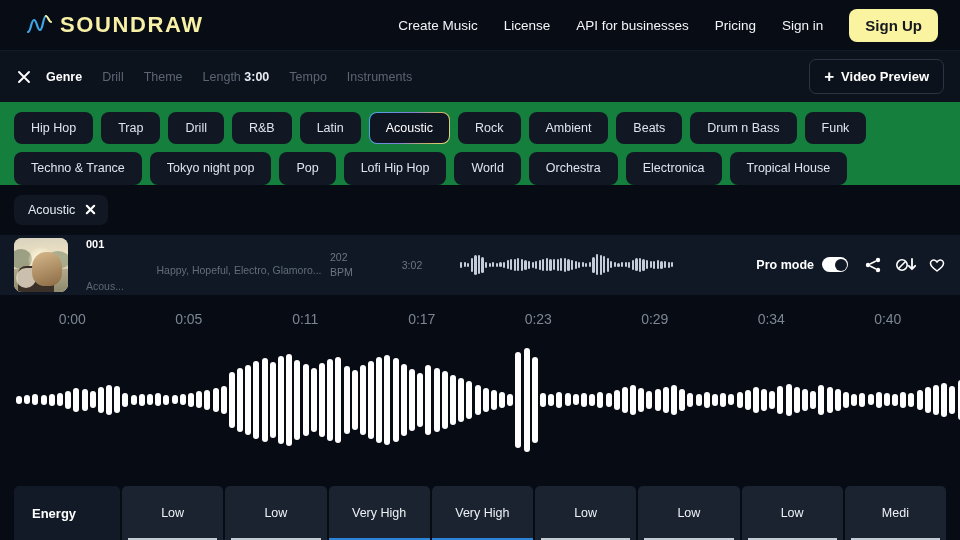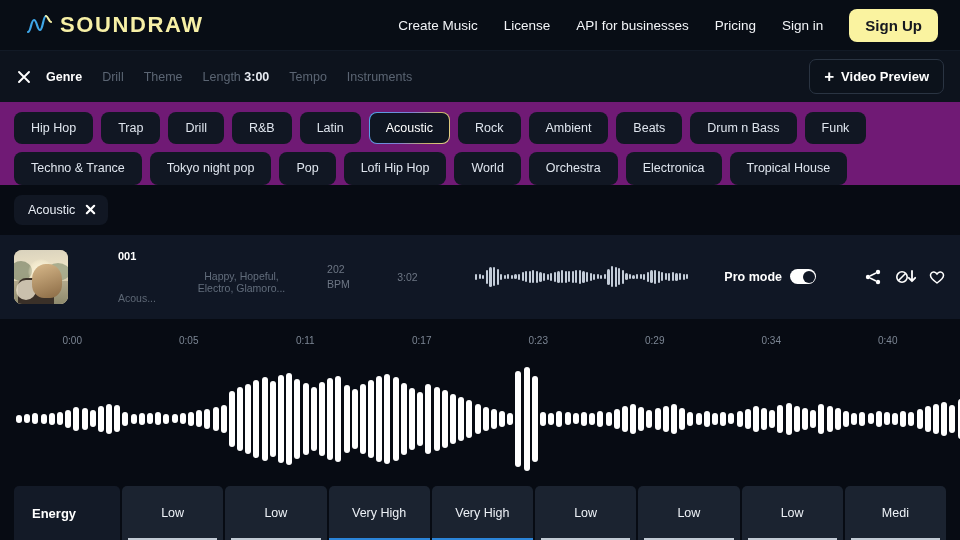--- a/index.html
+++ b/index.html
@@ -45,21 +45,21 @@
   .filter-tab .len-val { color: #e8ecf2; font-weight: bold; }
   .video-preview {
     margin-left: auto; display: flex; align-items: center; gap: 7px;
     border: 1px solid #2a3442; border-radius: 7px; padding: 8px 14px;
     background: #0c121b; cursor: pointer;
   }
   .video-preview .plus { font-size: 17px; line-height: 1; font-weight: bold; color:#fff; }
   .video-preview .vp-label { font-size: 13px; font-weight: bold; color: #fff; }
 
   
-  .chips-wrap { padding: 10px 18px 0 14px; background: #701a75; }
+  .chips-wrap { padding: 10px 18px 0 14px; background: #15803d; }
   .chips-row { display: flex; gap: 8px; margin-bottom: 8px; }
   .chip {
     background: #111723; border: 1px solid transparent; border-radius: 8px;
     padding: 8px 16px; font-size: 12.5px; color: #dfe5ee; white-space: nowrap;
     cursor: pointer; line-height: 1.15;
   }
   .chip.selected {
     background: #0f1622; position: relative; color: #ffffff;
     border: 1px solid transparent;
     background-image: linear-gradient(#0f1622,#0f1622), linear-gradient(115deg,#4aa8e8 0%, #7f7fd5 45%, #c8b06a 75%, #e8d98a 100%);
@@ -68,22 +68,22 @@
   .tag-row { display: flex; gap: 8px; padding: 2px 14px 10px 14px; background: #070b13; }
   .tag {
     background: #111723; border-radius: 8px; padding: 8px 12px 8px 14px;
     font-size: 12.5px; color: #e6ebf2; display: flex; align-items: center; gap: 10px;
     cursor: pointer;
   }
   .tag .tag-x { width: 11px; height: 11px; }
 
   
   .track-row {
-    height: 84px; background: #101725;
-    display: flex; align-items: center; padding: 16px 14px; gap: 32px;
+    height: 60px; background: #101725;
+    display: flex; align-items: center; padding: 16px 14px;
   }
   .thumb {
     width: 54px; height: 54px; border-radius: 8px; flex: none; overflow: hidden;
     position: relative; background: #c9b79a;
   }
   .thumb .sky { position:absolute; inset:0; background: linear-gradient(175deg,#d9d2bd 0%,#efe4c6 40%,#cdbfa0 70%,#b8ae93 100%); }
   .thumb .sun { position:absolute; left:50%; top:18%; width:26px; height:26px; margin-left:-13px; border-radius:50%; background: radial-gradient(circle,#fff8e2 0%, rgba(255,246,214,0.35) 60%, rgba(255,246,214,0) 72%); }
   .thumb .bushL { position:absolute; left:-4px; top:20%; width:22px; height:20px; border-radius:50%; background:#8e9478; opacity:.85; }
   .thumb .bushR { position:absolute; right:-2px; top:24%; width:24px; height:18px; border-radius:50%; background:#9aa081; opacity:.8; }
   .thumb .ground { position:absolute; left:0; right:0; bottom:0; height:42%; background: linear-gradient(180deg,#b3a98c,#8e8a6d); }
@@ -106,21 +106,21 @@
   .toggle { width: 26px; height: 15px; border-radius: 9px; background:#fff; position:relative; cursor:pointer; flex:none; }
   .toggle::after { content:""; position:absolute; right:1.5px; top:1.5px; width:12px; height:12px; border-radius:50%; background:#101725; }
   .row-icons { display:flex; align-items:center; gap: 14px; margin-left: 16px; }
   .row-icons .ic { width:18px; height:18px; cursor:pointer; }
 
   
   .timeline {
     background: #070b13; padding-top: 16px; position: relative;
   }
   .ticks { display:flex; padding: 0 14px; }
-  .tick { flex:1; text-align:center; font-size: 10px; color: #7c8694; }
+  .tick { flex:1; text-align:center; font-size: 14px; color: #7c8694; }
 
   
   .bigwave {
     height: 110px; margin-top: 18px; padding: 0 16px;
     display: flex; align-items: center; gap: 2.2px; overflow: hidden;
   }
   .bigwave i { display:block; width: 6px; border-radius: 4px; background: #ffffff; flex: none; }
 
   
   .energy-strip {

